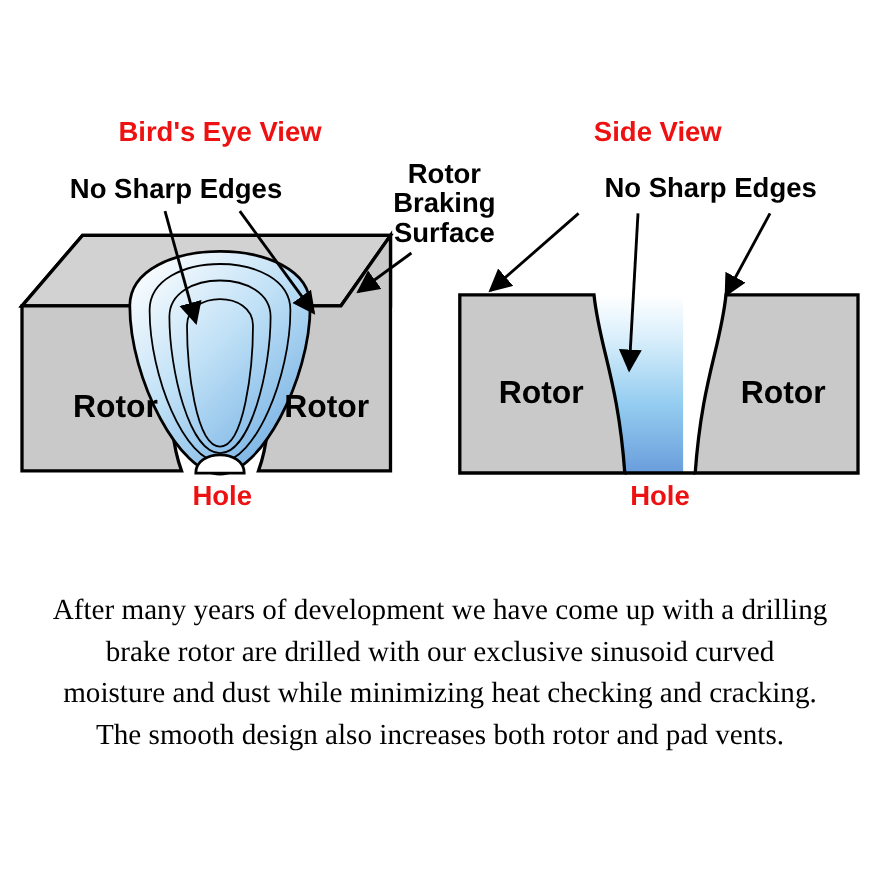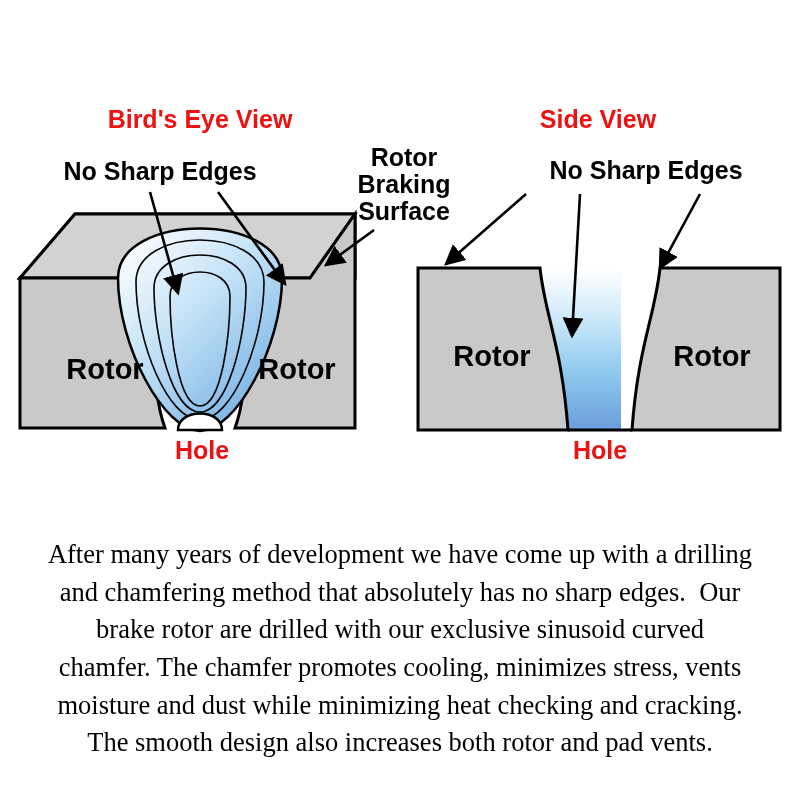--- a/index.html
+++ b/index.html
@@ -158,20 +158,18 @@
       <text class="lbl lbl-red hole-txt" x="600" y="443" text-anchor="middle">Hole</text>
 
       <line x1="526" y1="178" x2="446" y2="248" stroke="#000000" stroke-width="2.6" marker-end="url(#arrowHead)"></line>
       <line x1="580" y1="178" x2="572" y2="320" stroke="#000000" stroke-width="2.6" marker-end="url(#arrowHead)"></line>
       <line x1="700" y1="178" x2="660" y2="252" stroke="#000000" stroke-width="2.6" marker-end="url(#arrowHead)"></line>
     </g>
   </svg>
 
   <div class="caption">
     <span class="caption-line">After many years of development we have come up with a drilling</span>
-    <span class="caption-line">and chamfering method that absolutely has no sharp edges.  Our</span>
     <span class="caption-line">brake rotor are drilled with our exclusive sinusoid curved</span>
-    <span class="caption-line">chamfer. The chamfer promotes cooling, minimizes stress, vents</span>
     <span class="caption-line">moisture and dust while minimizing heat checking and cracking.</span>
     <span class="caption-line">The smooth design also increases both rotor and pad vents.</span>
   </div>
 
 </div>
 
 </body></html>

